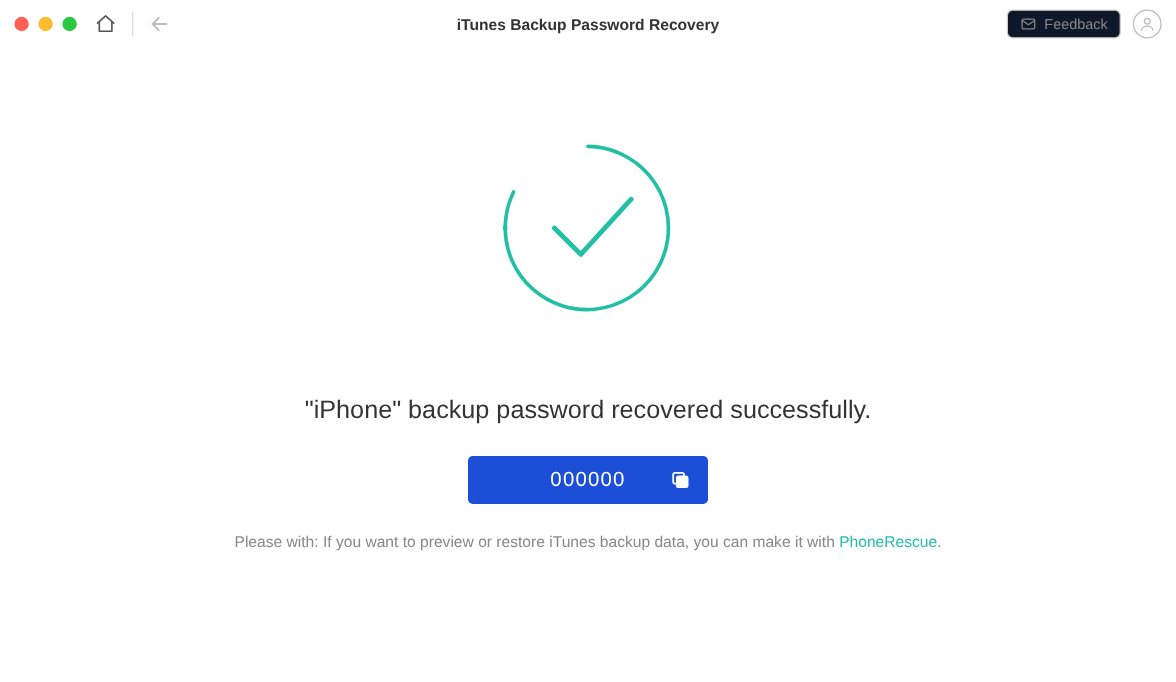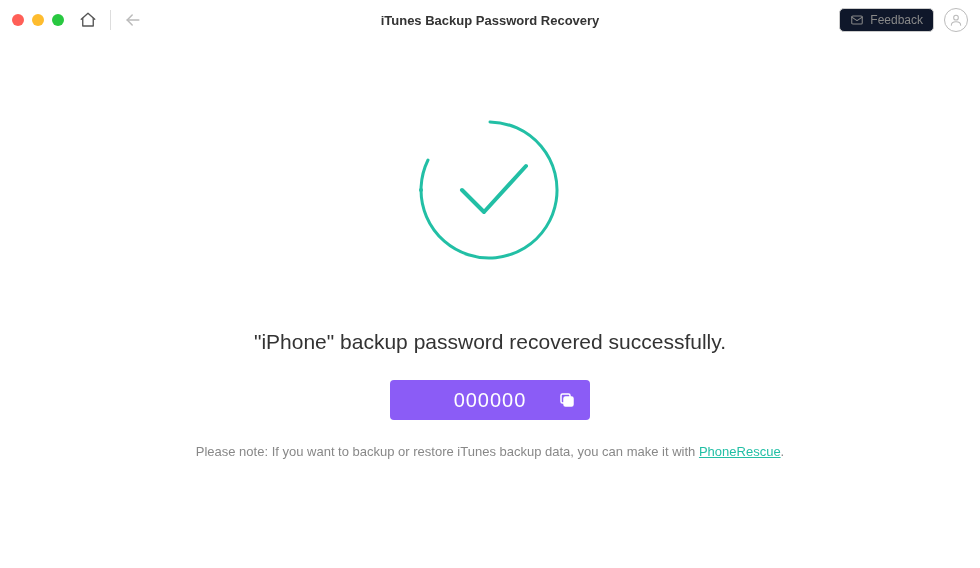--- a/index.html
+++ b/index.html
@@ -97,49 +97,48 @@
       height: 160px;
       position: relative;
       margin-bottom: 60px;
     }
     .success-msg {
       font-size: 21px;
       color: #333;
       margin-bottom: 26px;
     }
     .password-box {
-      background: #8b5cf6;
+      background: #1d4ed8;
       width: 200px;
       height: 40px;
       border-radius: 4px;
       display: flex;
       align-items: center;
       justify-content: center;
       position: relative;
       color: #fff;
-      font-size: 20px;
+      font-size: 17px;
       letter-spacing: 1px;
       margin-bottom: 24px;
       cursor: pointer;
     }
     .copy-icon {
       position: absolute;
       right: 14px;
       top: 50%;
       transform: translateY(-50%);
       display: flex;
     }
     .note-line {
       font-size: 13px;
       color: #888;
       margin-bottom: 28px;
     }
     .note-line a {
       color: #22bfa5;
-      text-decoration: underline;
       cursor: pointer;
     }
     .button-row {
       display: flex;
       gap: 10px;
     }
     .action-btn {
       border: 1px solid #ccc;
       background: #fff;
       border-radius: 4px;
@@ -209,16 +208,16 @@
     <span>000000</span>
     <span class="copy-icon">
       <svg width="18" height="18" viewBox="0 0 24 24" fill="none" stroke="#fff" stroke-width="2" stroke-linecap="round" stroke-linejoin="round">
           <rect x="8" y="8" width="12" height="12" rx="2" fill="#fff" stroke="#fff"></rect>
           <rect x="4" y="4" width="12" height="12" rx="2" fill="none" stroke="#fff"></rect>
         </svg>
     </span>
   </div>
 
   <div class="note-line">
-    <span>Please note: If you want to backup or restore iTunes backup data, you can make it with </span><a>PhoneRescue</a><span>.</span>
+    <span>Please with: If you want to preview or restore iTunes backup data, you can make it with </span><a>PhoneRescue</a><span>.</span>
   </div>
 
 </div>
 
 </body></html>

